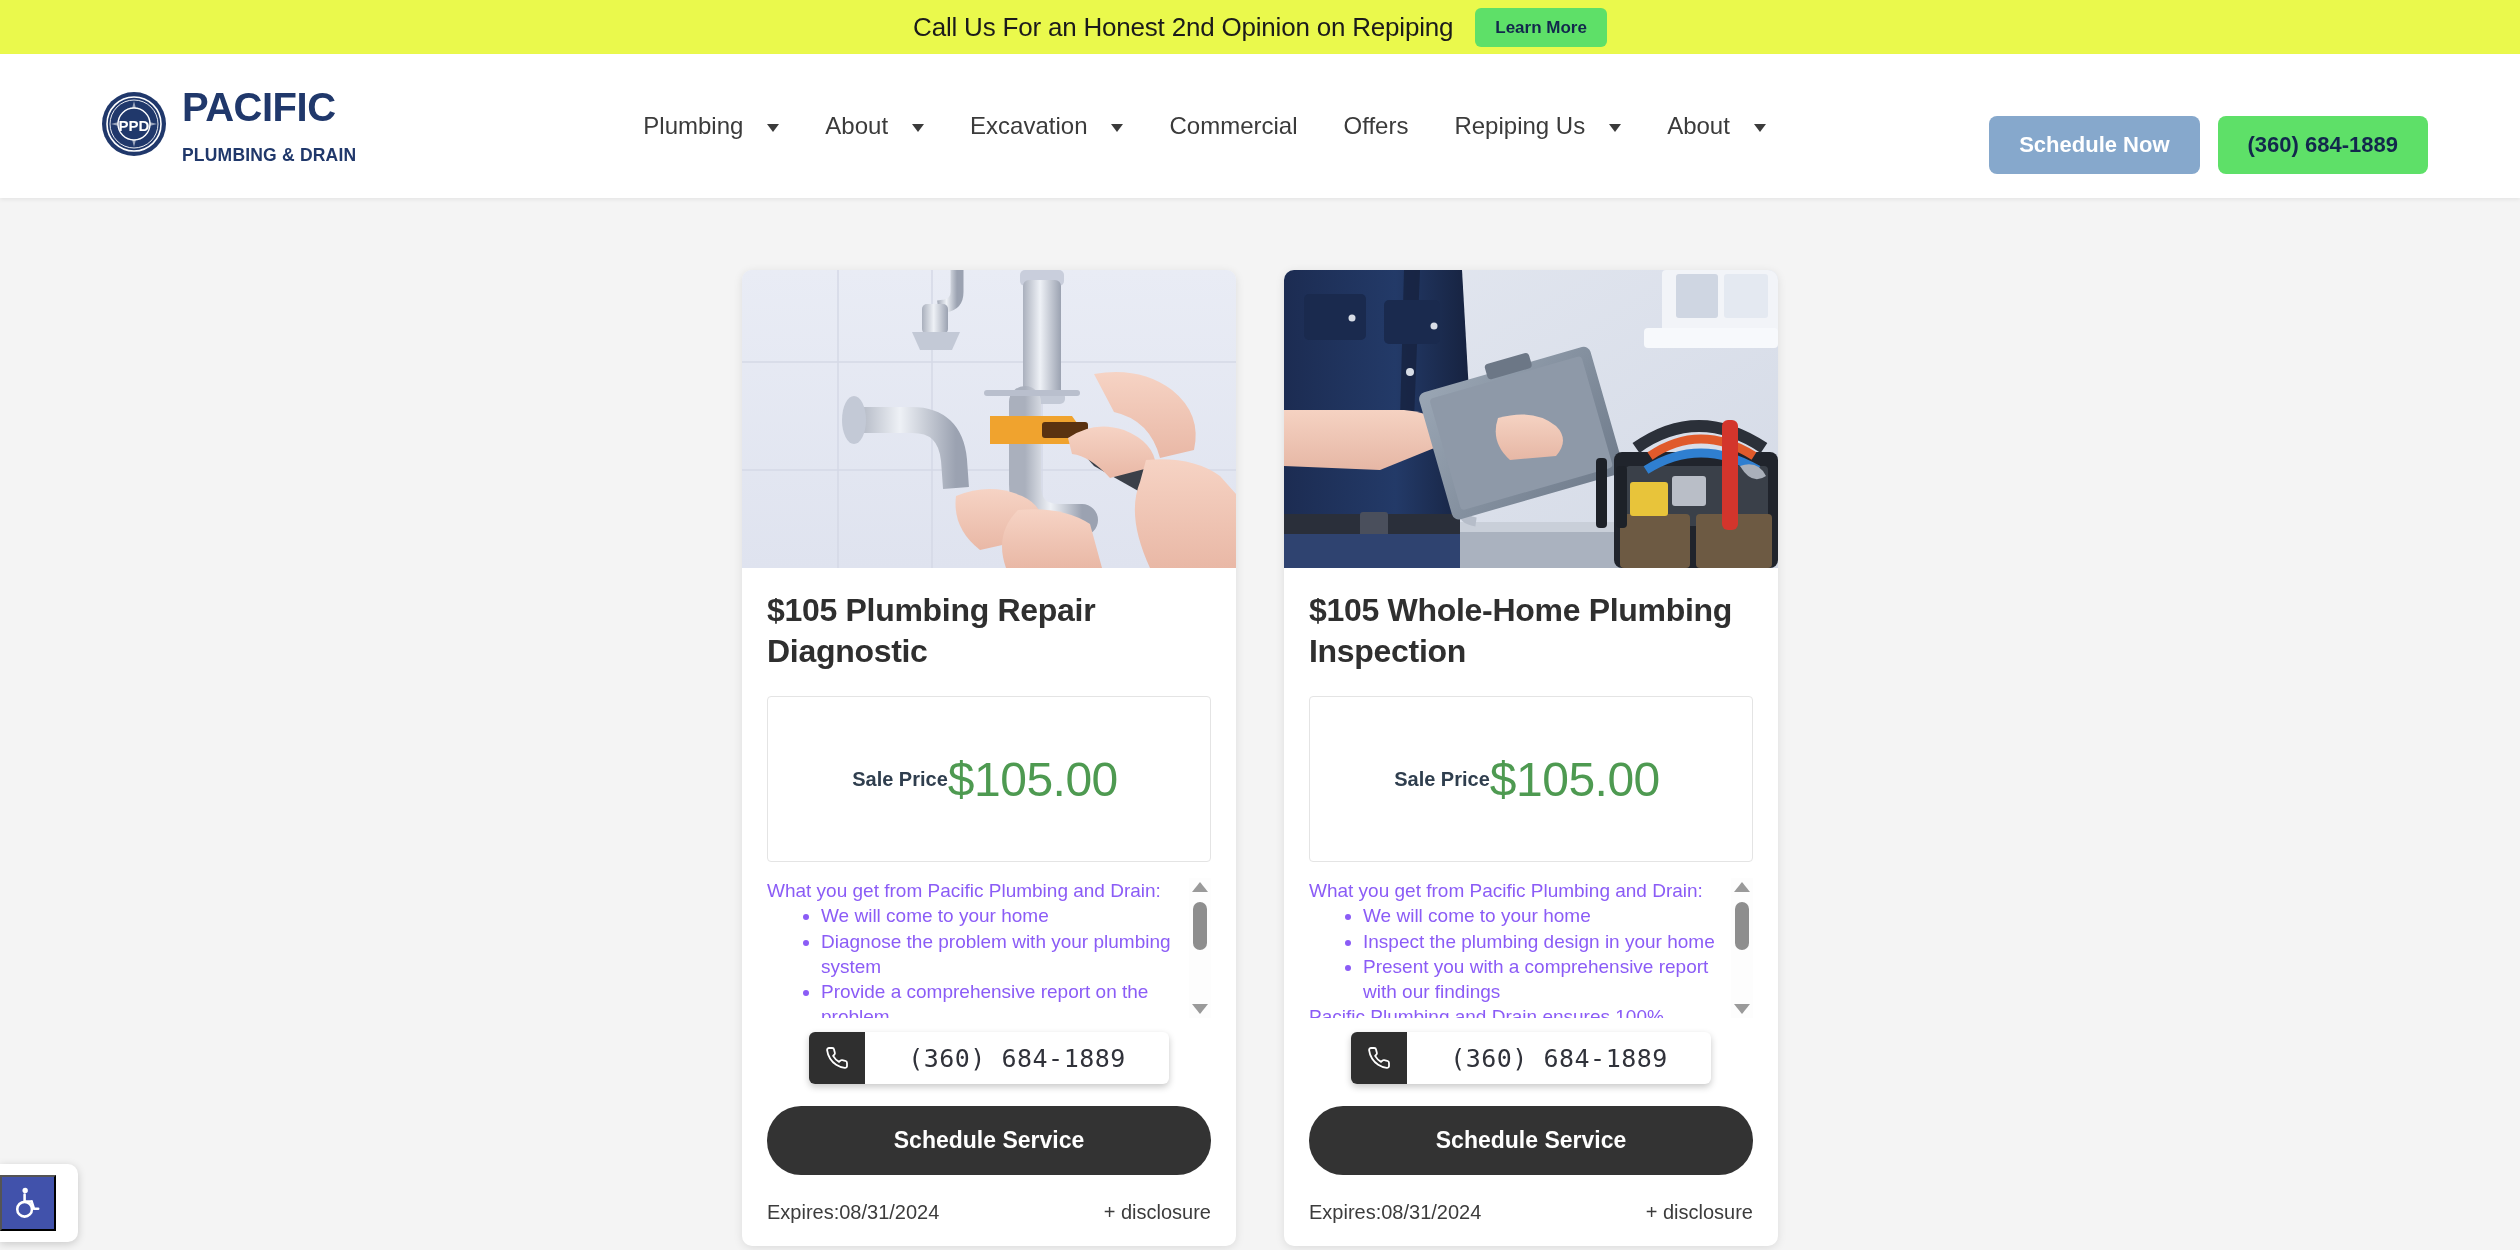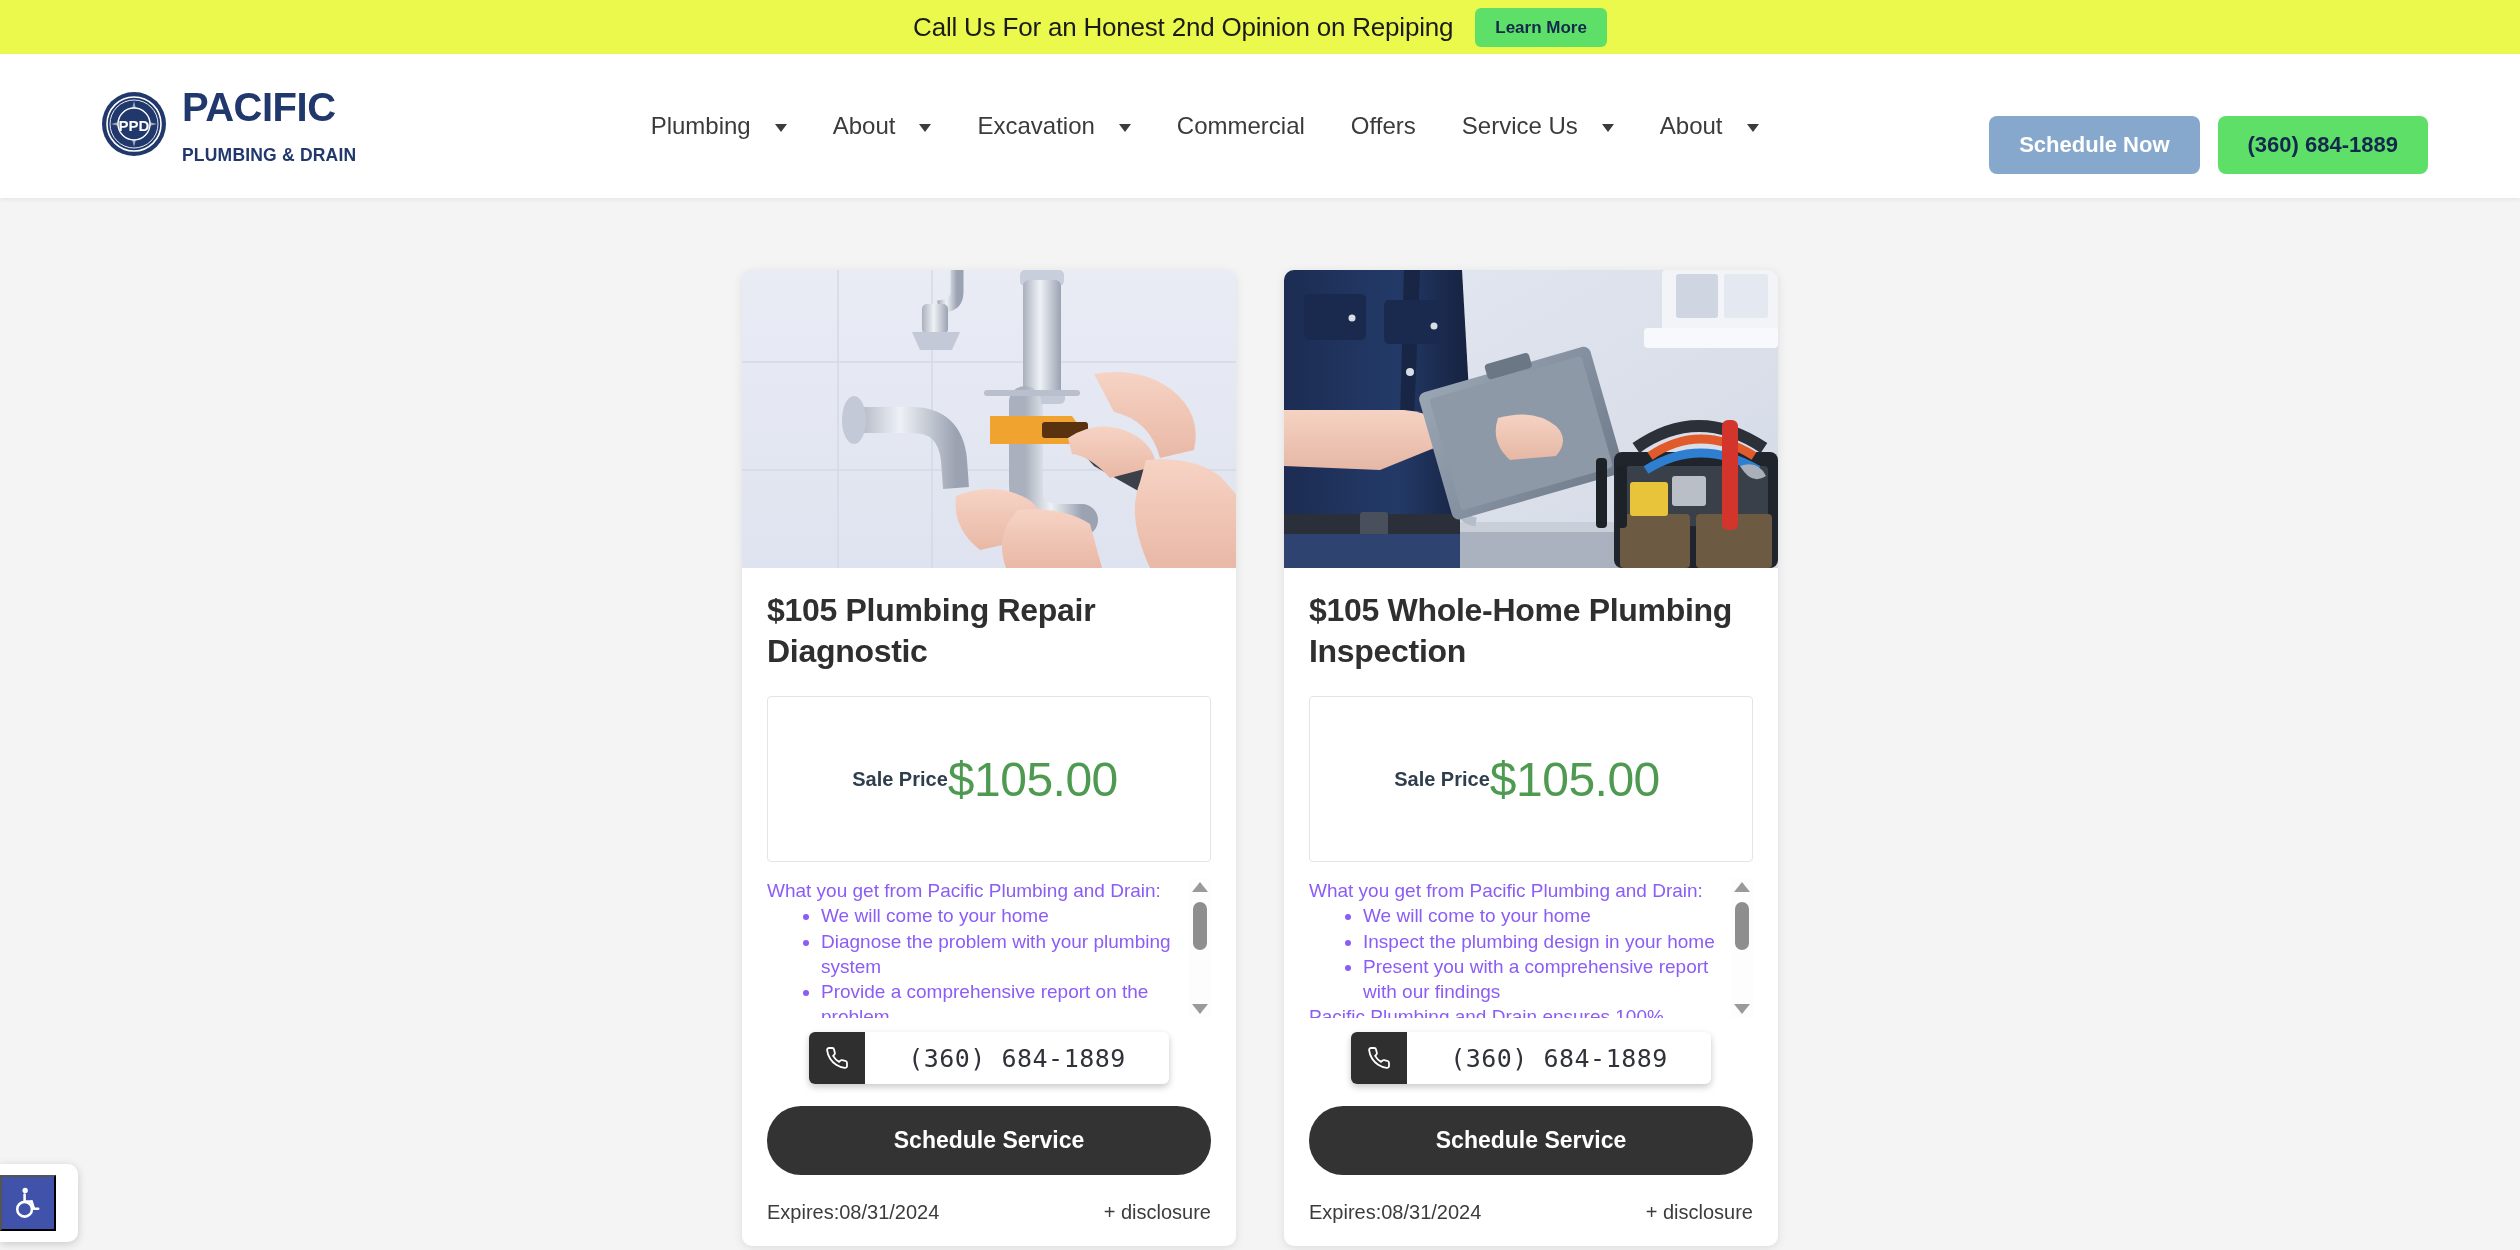--- a/index.html
+++ b/index.html
@@ -349,21 +349,21 @@
       <span>Excavation</span>
       <span class="caret"></span>
     </div>
     <div class="nav-item">
       <span>Commercial</span>
     </div>
     <div class="nav-item">
       <span>Offers</span>
     </div>
     <div class="nav-item">
-      <span>Service Us</span>
+      <span>Repiping Us</span>
       <span class="caret"></span>
     </div>
     <div class="nav-item">
       <span>About</span>
       <span class="caret"></span>
     </div>
   </nav>
 
   <div class="header-actions">
     <button class="btn-schedule-now">Schedule Now</button>

